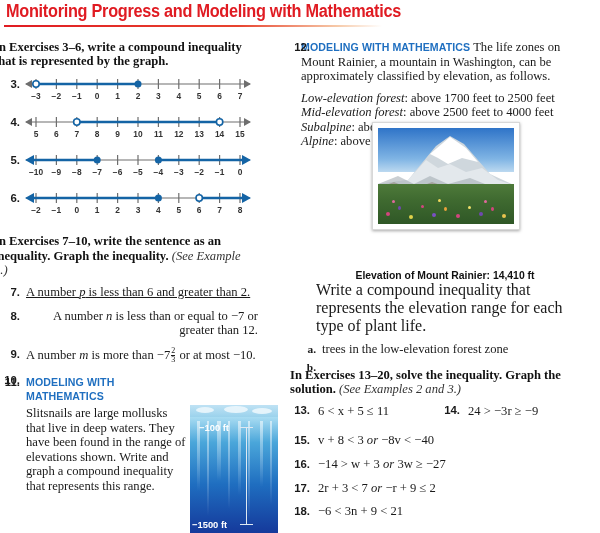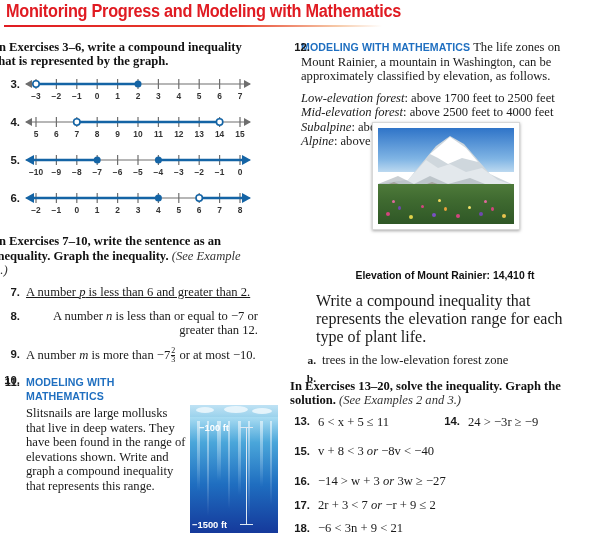--- a/index.html
+++ b/index.html
@@ -314,21 +314,21 @@
           <div style="line-height: 14.4px;"><span class="ital">Subalpine</span><span>: above 4000 feet to 6500 feet</span></div>
           <div style="line-height: 14.4px;"><span class="ital">Alpine</span><span>: above 6500 feet to the summit</span></div>
         </div>
     </div>
   </div>
 
   <div style="height:118px;"></div>
 
   <div class="caption" style="margin-top:4px;">Elevation of Mount Rainier: 14,410 ft</div>
 
-  <div class="exbody" style="margin-top:11px;width:268px;">Write a compound inequality that represents the elevation range for each type of plant life.</div>
+  <div class="exbody" style="width:268px;">Write a compound inequality that represents the elevation range for each type of plant life.</div>
 
   <div id="part-list" style="margin-top:7px;">
       <div class="ex" style="margin-bottom: 3px;">
         <span class="exnum" style="width:14px;left:12px;font-family:'Liberation Serif',serif;">a.</span>
         <div class="exbody" style="margin-left:32px;">trees in the low-elevation forest zone</div>
       </div>
       <div class="ex" style="margin-bottom: 3px;">
         <span class="exnum" style="width:14px;left:12px;font-family:'Liberation Serif',serif;">b.</span>
       </div>
     </div>
@@ -342,21 +342,21 @@
       <div style="position: relative; height: 20px; font-size: 12.6px;">
         <span class="exnum">13.</span>
         <span style="position:absolute;left:28px;top:0;"><span>6 &lt; x + 5 ≤ 11</span></span>
         <span class="exnum" style="left:150px;">14.</span>
         <span style="position:absolute;left:178px;top:0;"><span>24 &gt; −3r ≥ −9</span></span>
       </div>
       <div class="ex" style="margin-top: 9px;">
         <span class="exnum">15.</span>
         <div class="exbody" style="margin-left:28px;"><span>v + 8 &lt; 3 <span class="ital">or</span> −8v &lt; −40</span></div>
       </div>
-      <div class="ex" style="margin-top: 15px;">
+      <div class="ex" style="margin-top: 9px;">
         <span class="exnum">16.</span>
         <div class="exbody" style="margin-left:28px;"><span>−14 &gt; w + 3 <span class="ital">or</span> 3w ≥ −27</span></div>
       </div>
       <div class="ex" style="margin-top: 9px;">
         <span class="exnum">17.</span>
         <div class="exbody" style="margin-left:28px;"><span>2r + 3 &lt; 7 <span class="ital">or</span> −r + 9 ≤ 2</span></div>
       </div>
       <div class="ex" style="margin-top: 9px;">
         <span class="exnum">18.</span>
         <div class="exbody" style="margin-left:28px;"><span>−6 &lt; 3n + 9 &lt; 21</span></div>

